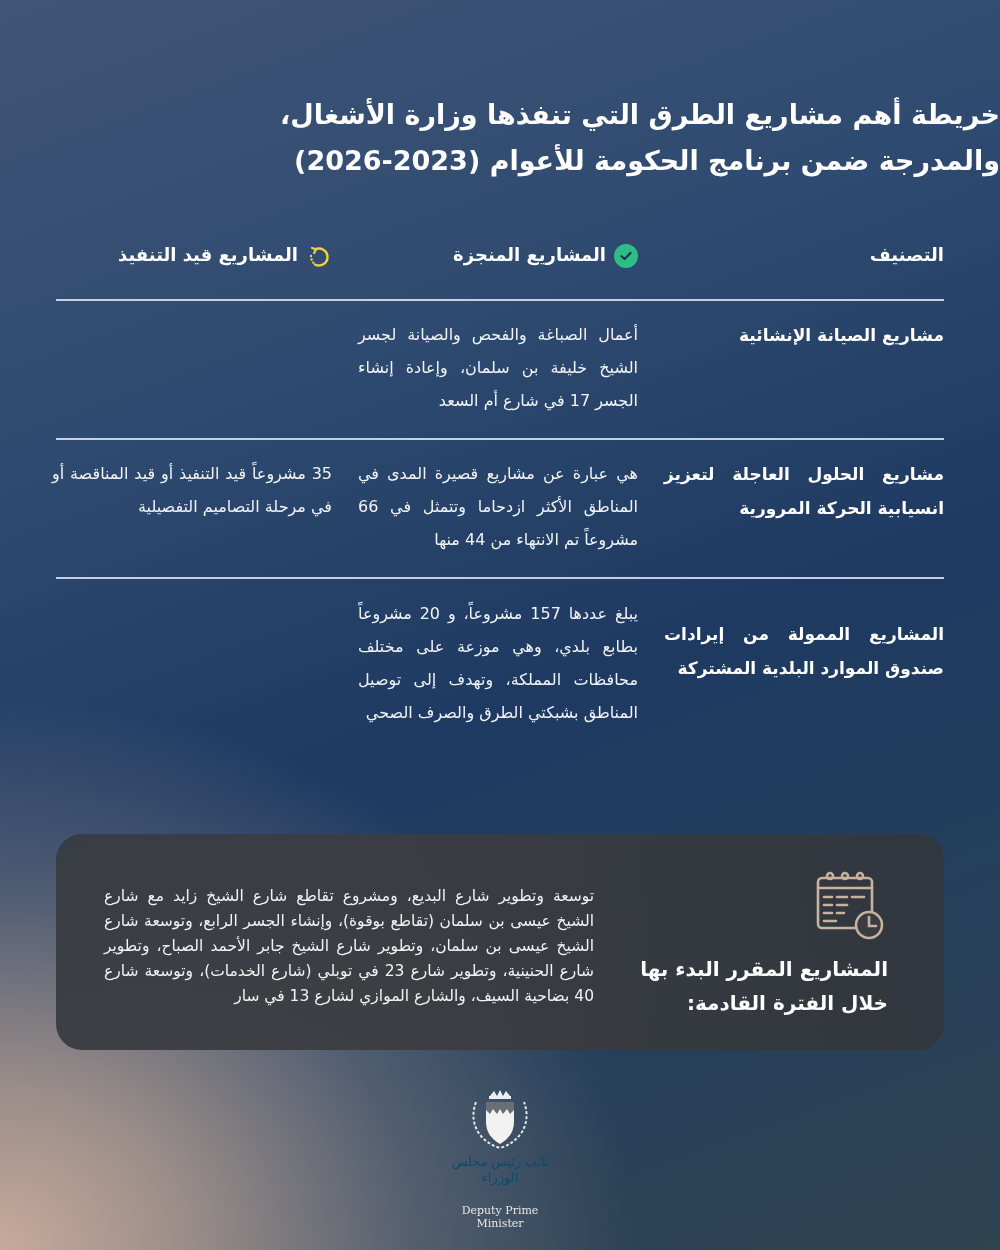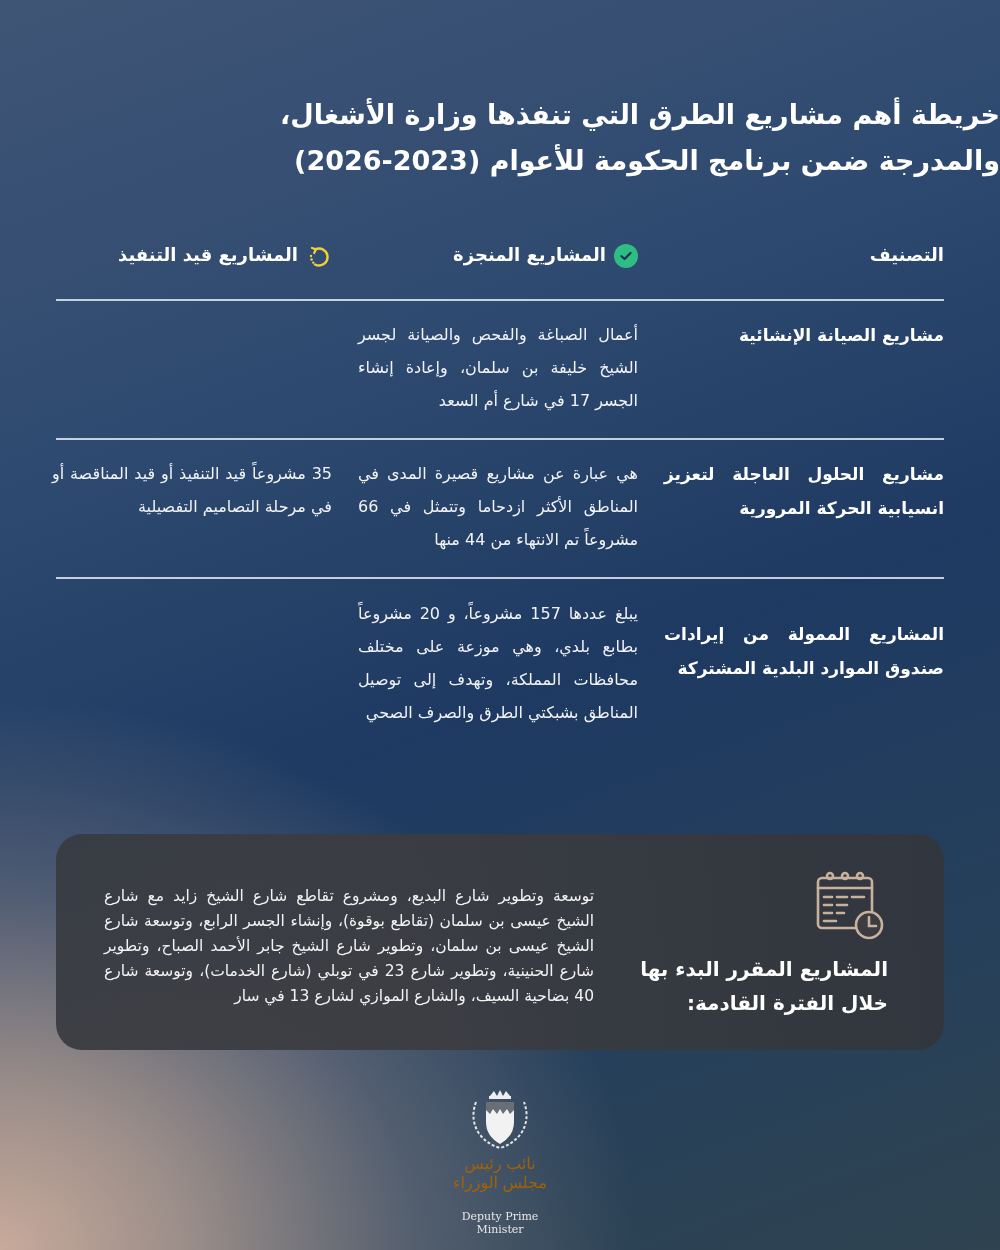--- a/index.html
+++ b/index.html
@@ -45,21 +45,21 @@
   .card-icon { position:absolute; right:58px; top:36px; width:72px; height:72px; }
   .card-title {
     position:absolute; right:56px; top:118px; width:260px; font-weight:bold; font-size:20px; line-height:34px; text-align:right;
   }
   .card-text {
     position:absolute; right:350px; top:50px; width:490px; font-size:15.5px; line-height:25px; color:#f3f3f3;
     text-align:justify; text-align-last:right;
   }
   .logo { position:absolute; left:440px; top:1088px; width:120px; text-align:center; direction:ltr; }
   .logo-caption { font-family:"DejaVu Serif", serif; font-size:11px; color:#e8e8e8; margin-top:18px; }
-  .logo-script { font-family:Liberation Sans, sans-serif; font-size:16px; color:#a16207; direction:rtl; letter-spacing:1px; }
+  .logo-script { font-family:Liberation Serif, serif; font-size:13px; color:#0c4a6e; direction:rtl; letter-spacing:1px; }
 </style>
 </head>
 <body>
 
 <div class="wrap">
 
   <div class="title">
     <div>خريطة أهم مشاريع الطرق التي تنفذها وزارة الأشغال،</div>
     <div>والمدرجة ضمن برنامج الحكومة للأعوام (2023-2026)</div>
   </div>

